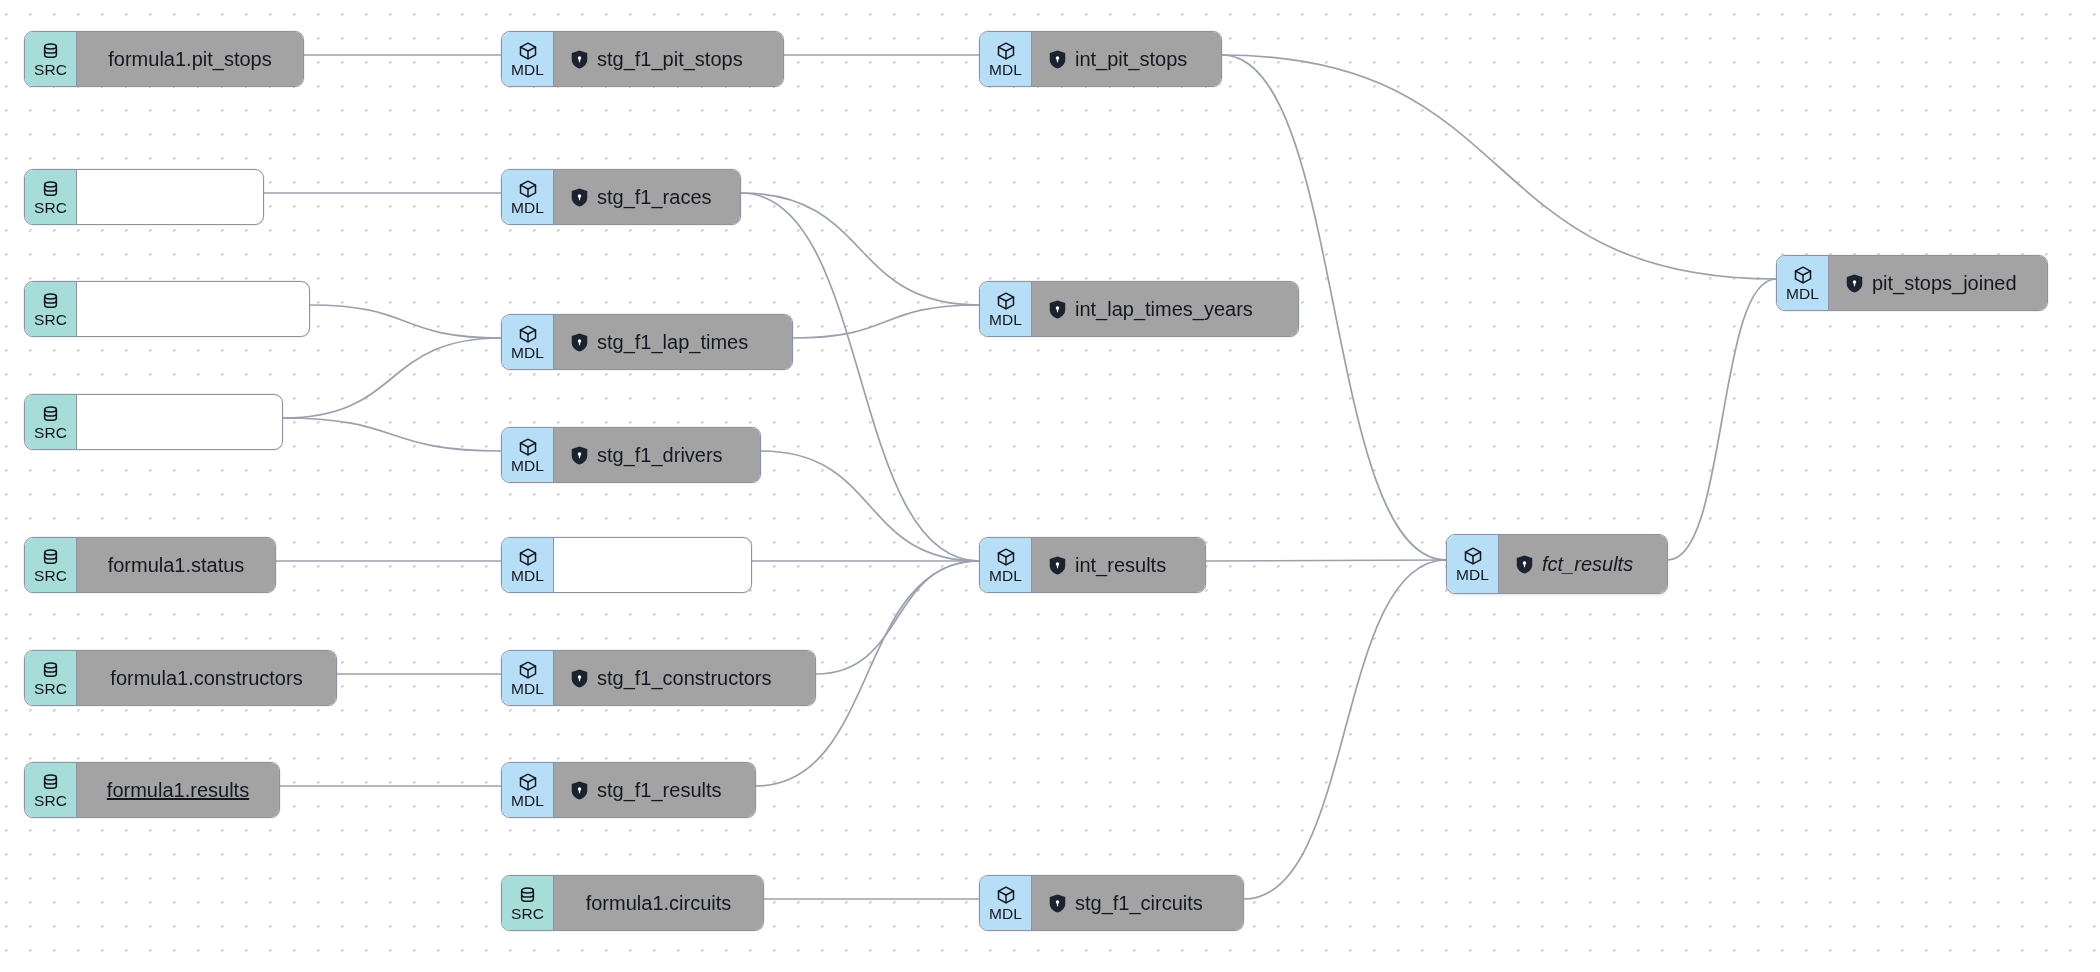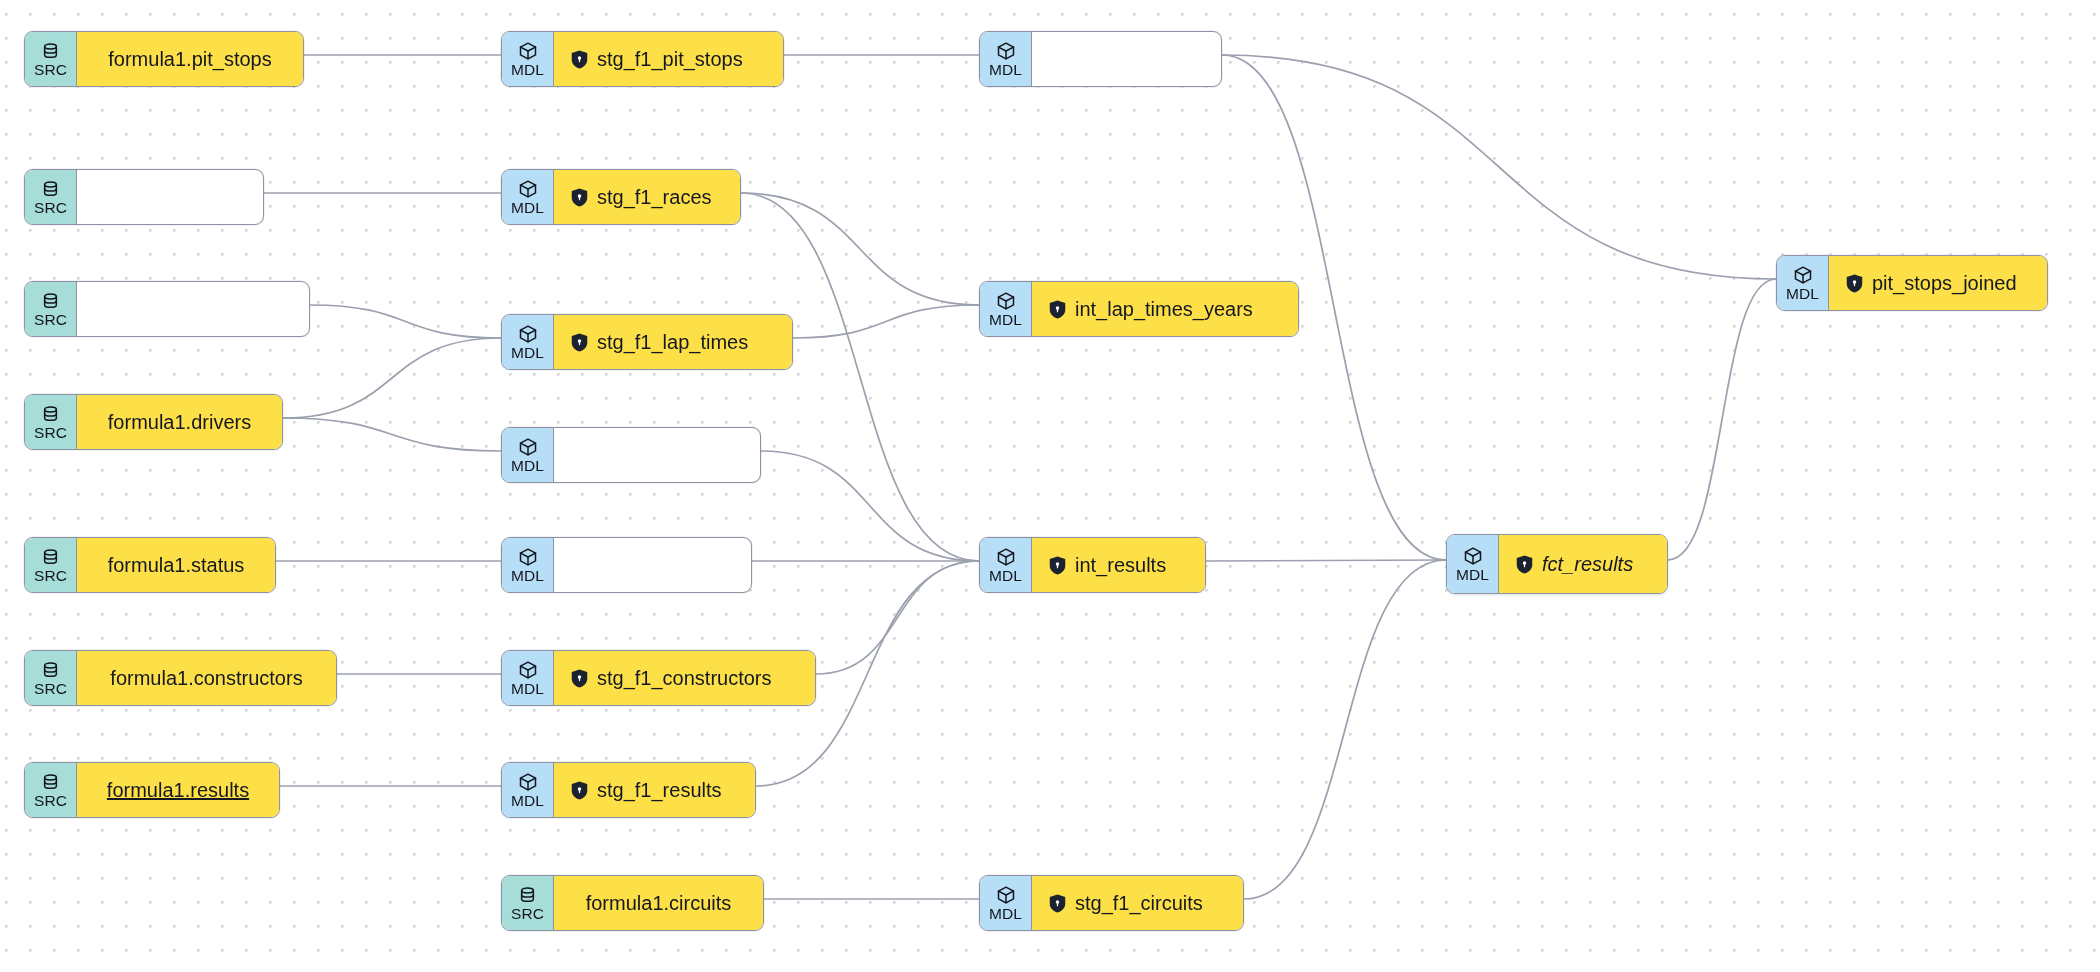--- a/index.html
+++ b/index.html
@@ -75,21 +75,21 @@
     color: #14161c;
     font-family: "Liberation Sans", sans-serif;
     line-height: 1.05;
   }
   .node-body {
     flex: 1 1 auto;
     display: flex;
     align-items: center;
     gap: 9px;
     padding: 0 17px;
-    background: #fde047;
+    background: #a3a3a3;
     white-space: nowrap;
   }
   .node-body.centered { justify-content: center; }
   .shield-icon { display: block; flex: 0 0 auto; line-height: 0; }
   .node-label {
     font-size: 20px;
     color: #151821;
     font-family: "Liberation Sans", sans-serif;
     line-height: 1;
   }
@@ -166,23 +166,20 @@
         <div class="node-badge src" style="background: rgb(167, 221, 216); border-right-color: rgb(141, 147, 163);">
           <span class="badge-icon">
     <svg width="19" height="19" viewBox="0 0 24 24" fill="none" stroke="#14161c" stroke-width="1.9" stroke-linecap="round" stroke-linejoin="round">
       <ellipse cx="12" cy="5.6" rx="7.4" ry="3.1"></ellipse>
       <path d="M4.6 5.6v5.3c0 1.7 3.3 3.1 7.4 3.1s7.4-1.4 7.4-3.1V5.6"></path>
       <path d="M4.6 10.9v5.4c0 1.7 3.3 3.1 7.4 3.1s7.4-1.4 7.4-3.1v-5.4"></path>
     </svg>
   </span>
           <span class="badge-text">SRC</span>
         </div>
-        <div class="node-body centered">
-          <span class="node-label" style="color: rgb(21, 24, 33);">formula1.drivers</span>
-        </div>
       </div>
       <div class="node" style="left: 24px; top: 533px; width: 252px; height: 56px; border-color: rgb(141, 147, 163); background: rgb(255, 255, 255);">
         <div class="node-badge src" style="background: rgb(167, 221, 216); border-right-color: rgb(141, 147, 163);">
           <span class="badge-icon">
     <svg width="19" height="19" viewBox="0 0 24 24" fill="none" stroke="#14161c" stroke-width="1.9" stroke-linecap="round" stroke-linejoin="round">
       <ellipse cx="12" cy="5.6" rx="7.4" ry="3.1"></ellipse>
       <path d="M4.6 5.6v5.3c0 1.7 3.3 3.1 7.4 3.1s7.4-1.4 7.4-3.1V5.6"></path>
       <path d="M4.6 10.9v5.4c0 1.7 3.3 3.1 7.4 3.1s7.4-1.4 7.4-3.1v-5.4"></path>
     </svg>
   </span>
@@ -307,20 +304,30 @@
         <div class="node-badge mdl" style="background: rgb(182, 222, 247); border-right-color: rgb(141, 147, 163);">
           <span class="badge-icon">
     <svg width="20" height="20" viewBox="0 0 24 24" fill="none" stroke="#14161c" stroke-width="1.8" stroke-linecap="round" stroke-linejoin="round">
       <path d="M12 2.6 21 7.3v9.4L12 21.4 3 16.7V7.3z"></path>
       <path d="M3 7.3 12 12l9-4.7"></path>
       <path d="M12 12v9.4"></path>
     </svg>
   </span>
           <span class="badge-text">MDL</span>
         </div>
+        <div class="node-body">
+          <span class="shield-icon">
+    <svg width="17" height="19" viewBox="0 0 18 20">
+      <path d="M9 0.6 17.2 3.2v7.0c0 4.6-3.5 8.0-8.2 9.2C4.3 18.2 0.8 14.8 0.8 10.2V3.2z" fill="#1b2230"></path>
+      <circle cx="9" cy="8.3" r="1.85" fill="#ffffff"></circle>
+      <path d="M8.05 8.7h1.9l-0.45 4.3h-1z" fill="#ffffff"></path>
+    </svg>
+  </span>
+          <span class="node-label" style="color: rgb(21, 24, 33);">stg_f1_drivers</span>
+        </div>
       </div>
       <div class="node" style="left: 501px; top: 533px; width: 251px; height: 56px; border-color: rgb(141, 147, 163); background: rgb(255, 255, 255);">
         <div class="node-badge mdl" style="background: rgb(182, 222, 247); border-right-color: rgb(141, 147, 163);">
           <span class="badge-icon">
     <svg width="20" height="20" viewBox="0 0 24 24" fill="none" stroke="#14161c" stroke-width="1.8" stroke-linecap="round" stroke-linejoin="round">
       <path d="M12 2.6 21 7.3v9.4L12 21.4 3 16.7V7.3z"></path>
       <path d="M3 7.3 12 12l9-4.7"></path>
       <path d="M12 12v9.4"></path>
     </svg>
   </span>
@@ -396,20 +403,30 @@
       <div class="node" style="left: 979px; top: 27px; width: 243px; height: 56px; border-color: rgb(141, 147, 163); background: rgb(255, 255, 255);">
         <div class="node-badge mdl" style="background: rgb(182, 222, 247); border-right-color: rgb(141, 147, 163);">
           <span class="badge-icon">
     <svg width="20" height="20" viewBox="0 0 24 24" fill="none" stroke="#14161c" stroke-width="1.8" stroke-linecap="round" stroke-linejoin="round">
       <path d="M12 2.6 21 7.3v9.4L12 21.4 3 16.7V7.3z"></path>
       <path d="M3 7.3 12 12l9-4.7"></path>
       <path d="M12 12v9.4"></path>
     </svg>
   </span>
           <span class="badge-text">MDL</span>
+        </div>
+        <div class="node-body">
+          <span class="shield-icon">
+    <svg width="17" height="19" viewBox="0 0 18 20">
+      <path d="M9 0.6 17.2 3.2v7.0c0 4.6-3.5 8.0-8.2 9.2C4.3 18.2 0.8 14.8 0.8 10.2V3.2z" fill="#1b2230"></path>
+      <circle cx="9" cy="8.3" r="1.85" fill="#ffffff"></circle>
+      <path d="M8.05 8.7h1.9l-0.45 4.3h-1z" fill="#ffffff"></path>
+    </svg>
+  </span>
+          <span class="node-label" style="color: rgb(21, 24, 33);">int_pit_stops</span>
         </div>
       </div>
       <div class="node" style="left: 979px; top: 277px; width: 320px; height: 56px; border-color: rgb(141, 147, 163); background: rgb(255, 255, 255);">
         <div class="node-badge mdl" style="background: rgb(182, 222, 247); border-right-color: rgb(141, 147, 163);">
           <span class="badge-icon">
     <svg width="20" height="20" viewBox="0 0 24 24" fill="none" stroke="#14161c" stroke-width="1.8" stroke-linecap="round" stroke-linejoin="round">
       <path d="M12 2.6 21 7.3v9.4L12 21.4 3 16.7V7.3z"></path>
       <path d="M3 7.3 12 12l9-4.7"></path>
       <path d="M12 12v9.4"></path>
     </svg>

